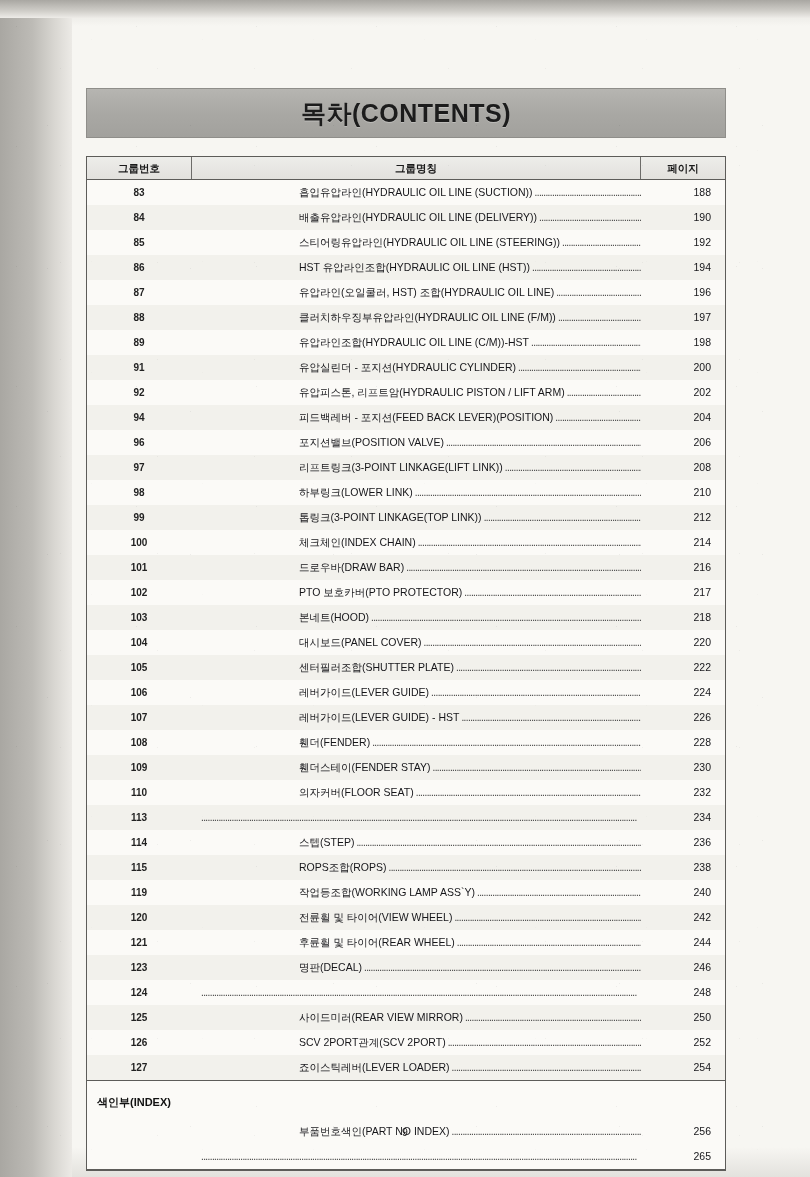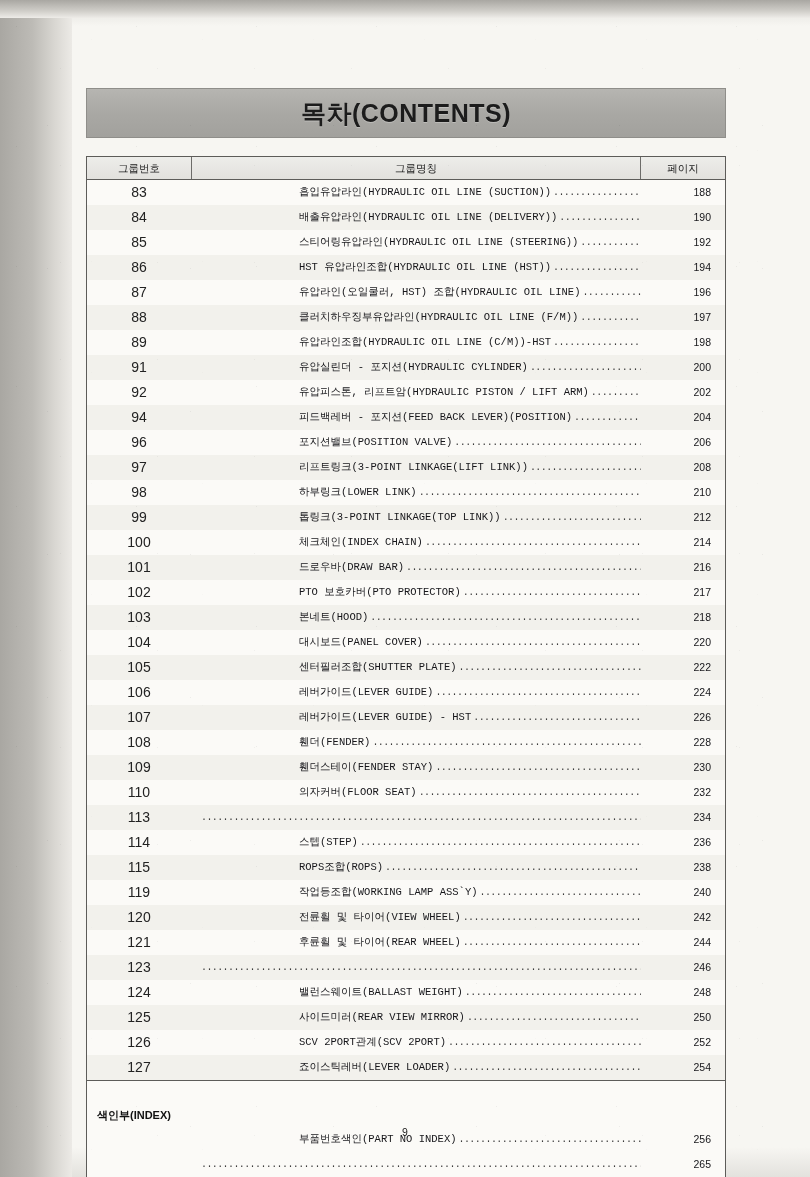--- a/index.html
+++ b/index.html
@@ -81,21 +81,21 @@
     border: 1.5px solid #5d5c59;
     box-sizing: border-box;
     background: #fbfaf7;
   }
   .thead {
     display: flex;
     height: 22px;
     border-bottom: 1.2px solid #5d5c59;
     background: linear-gradient(180deg, #ededea 0%, #e2e1dd 100%);
     font-size: 10.5px;
-    font-weight: normal;
+    font-weight: bold;
     color: #1a1a1a;
     align-items: flex-start;
   }
   .th-group {
     width: 104px;
     text-align: center;
     border-right: 1px solid #6d6c69;
     line-height: 22px;
     height: 22px;
   }
@@ -121,22 +121,23 @@
     color: #16161a;
   }
   .row.alt { background: #f2f1ec; }
   .row.plain { background: #fbfaf7; }
 
   .c-group {
     width: 104px;
     text-align: center;
     line-height: 25px;
     height: 25px;
-    font-size: 14px;
+    font-size: 10px;
     color: #222;
+    font-weight: bold;
   }
   .c-name {
     flex: 1;
     height: 25px;
     line-height: 25px;
     position: relative;
     padding-left: 8px;
     box-sizing: border-box;
     overflow: hidden;
     white-space: nowrap;
@@ -148,21 +149,20 @@
     box-sizing: border-box;
     height: 25px;
     line-height: 25px;
     font-size: 10.5px;
     color: #16161a;
   }
   
   .name-inner {
     display: flex;
     align-items: baseline;
-    font-family: Liberation Mono, monospace;
   }
   .name-inner .txt {
     padding-left: 100px;
     white-space: nowrap;
   }
   .name-inner .dots {
     flex: 1;
     overflow: hidden;
     white-space: nowrap;
     color: #3a3a3a;
@@ -173,23 +173,22 @@
 
   
   .index-sep {
     height: 14px;
     background: #fbfaf7;
     border-top: 1.2px solid #5d5c59;
   }
   .index-title-row {
     display: flex;
     height: 24px;
-    align-items: center;
+    align-items: flex-start;
     background: #fbfaf7;
-    margin-top: 8px;
   }
   .index-title {
     padding-left: 10px;
     font-size: 11px;
     font-weight: bold;
     color: #111;
   }
   .table-bottom {
     border-top: 1.2px solid #5d5c59;
     height: 0;
@@ -546,30 +545,30 @@
                 <span class="txt">후륜휠 및 타이어(REAR WHEEL)</span>
                 <span class="dots">........................................................................................................................................................................................................</span>
               </div>
             </div>
             <div class="c-page">244</div>
           </div>
           <div class="row alt">
             <div class="c-group">123</div>
             <div class="c-name">
               <div class="name-inner">
+                <span class="txt">명판(DECAL)</span>
                 <span class="dots">........................................................................................................................................................................................................</span>
               </div>
             </div>
             <div class="c-page">246</div>
           </div>
           <div class="row plain">
             <div class="c-group">124</div>
             <div class="c-name">
               <div class="name-inner">
-                <span class="txt">밸런스웨이트(BALLAST WEIGHT)</span>
                 <span class="dots">........................................................................................................................................................................................................</span>
               </div>
             </div>
             <div class="c-page">248</div>
           </div>
           <div class="row alt">
             <div class="c-group">125</div>
             <div class="c-name">
               <div class="name-inner">
                 <span class="txt">사이드미러(REAR VIEW MIRROR)</span>

